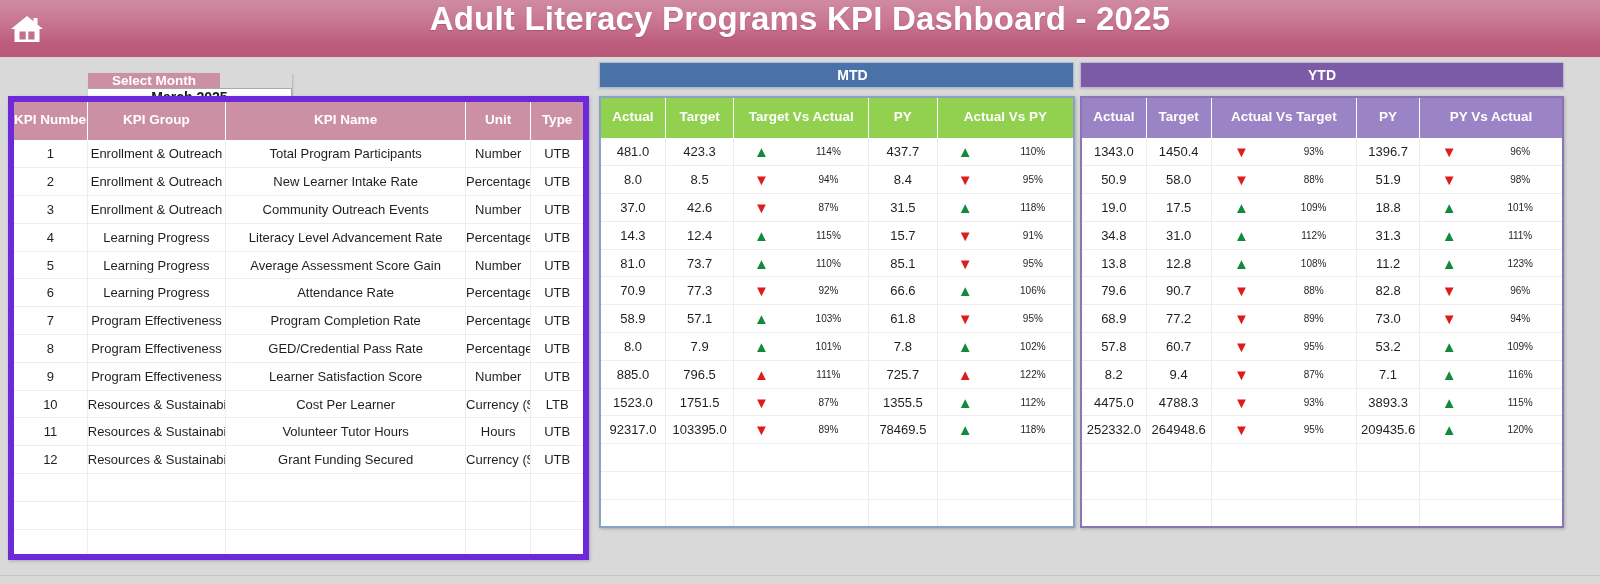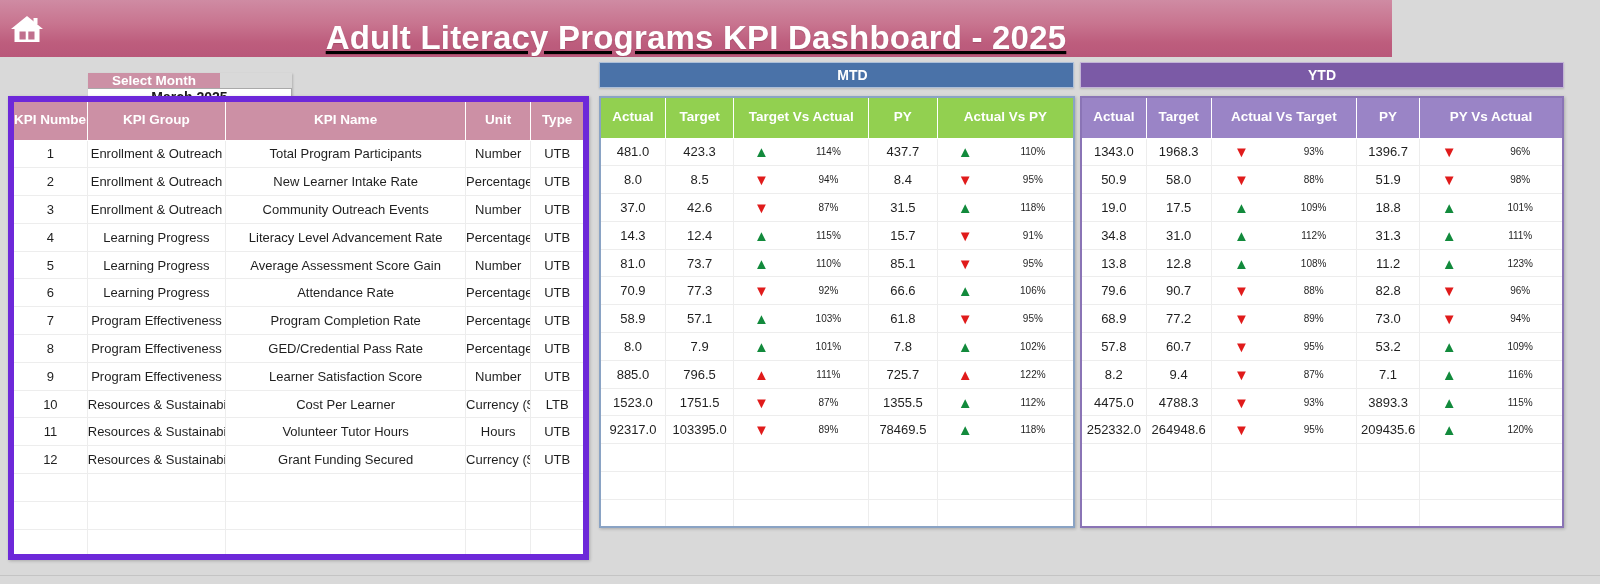--- a/index.html
+++ b/index.html
@@ -7,23 +7,23 @@
   html, body {
     width: 1600px; height: 584px;
     background: #d9d9d9;
     font-family: "Liberation Sans", sans-serif;
     overflow: hidden;
   }
   #app { position: relative; width: 1600px; height: 584px; background: #d9d9d9; }
 
   
   .titlebar {
-    position: absolute; left: 0; top: 0; width: 1392px; height: 57px;
+    position: absolute; left: 0; top: 0; width: 1600px; height: 57px;
     background: linear-gradient(to bottom, #cf8ba3 0%, #c8748f 42%, #bd5d7d 75%, #b9587a 100%);
-    display: flex; align-items: flex-end; text-decoration: underline;
+    display: flex; align-items: flex-start;
   }
   .home-btn {
     width: 53px; height: 57px;
     display: flex; align-items: center; justify-content: center;
     cursor: pointer;
   }
   .home-btn svg { display: block; }
   .title-text {
     flex: 1; text-align: center;
     font-size: 33px; font-weight: bold; color: #ffffff;
@@ -532,21 +532,21 @@
         <th>Actual</th>
         <th>Target</th>
         <th>Actual Vs Target</th>
         <th>PY</th>
         <th>PY Vs Actual</th>
       </tr>
     </thead>
     <tbody>
         <tr>
           <td>1343.0</td>
-          <td>1968.3</td>
+          <td>1450.4</td>
           <td class="varcell">
             <div class="inner">
               <span class="arrow down">▼</span>
               <span class="pct">93%</span>
             </div>
           </td>
           <td>1396.7</td>
           <td class="varcell">
             <div class="inner">
               <span class="arrow down">▼</span>

